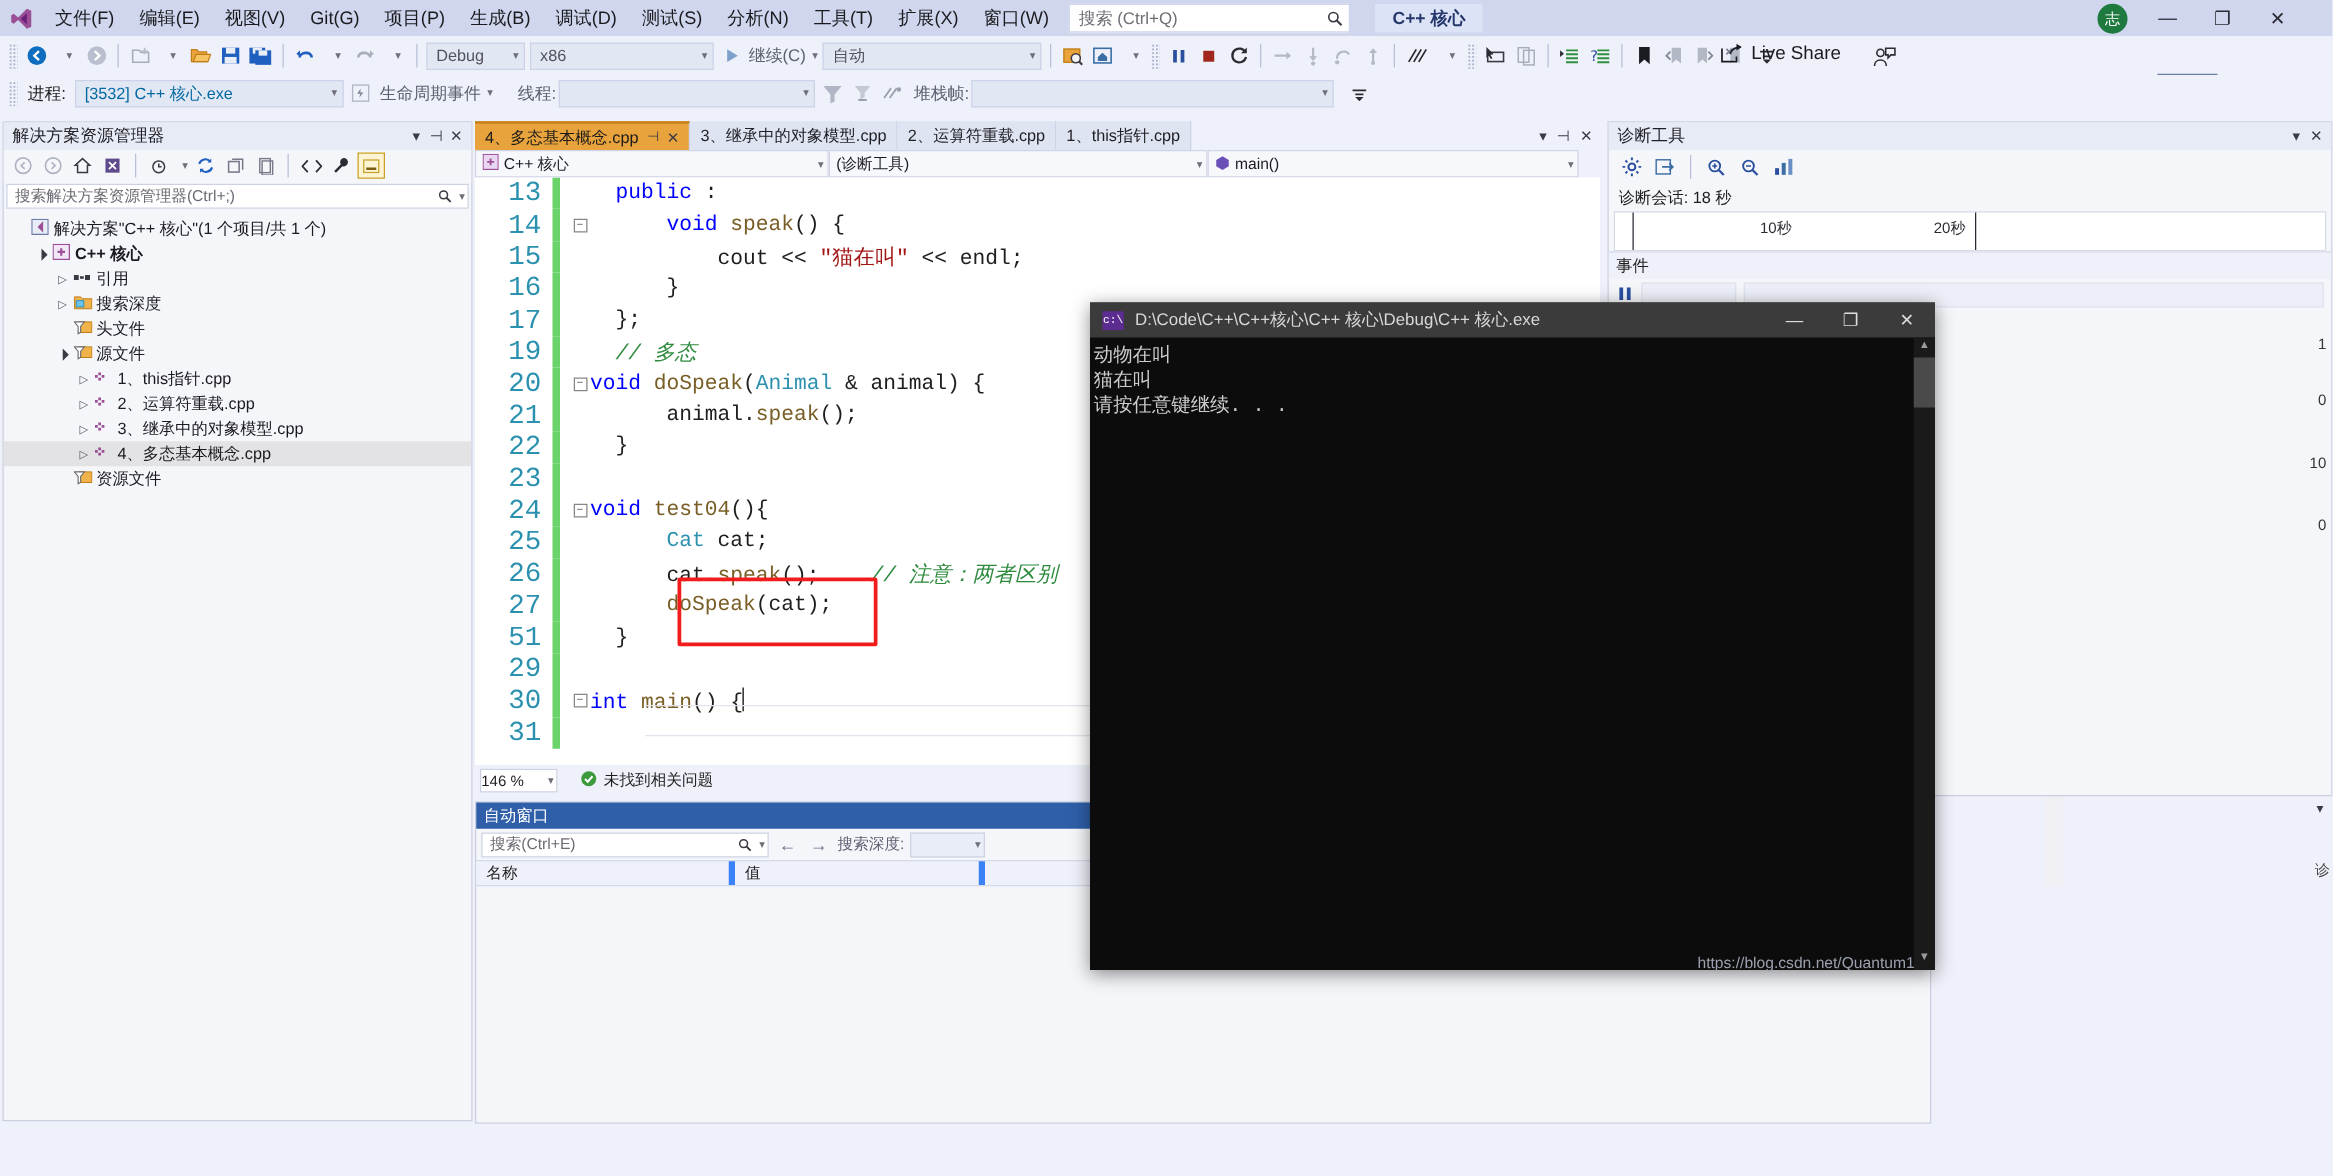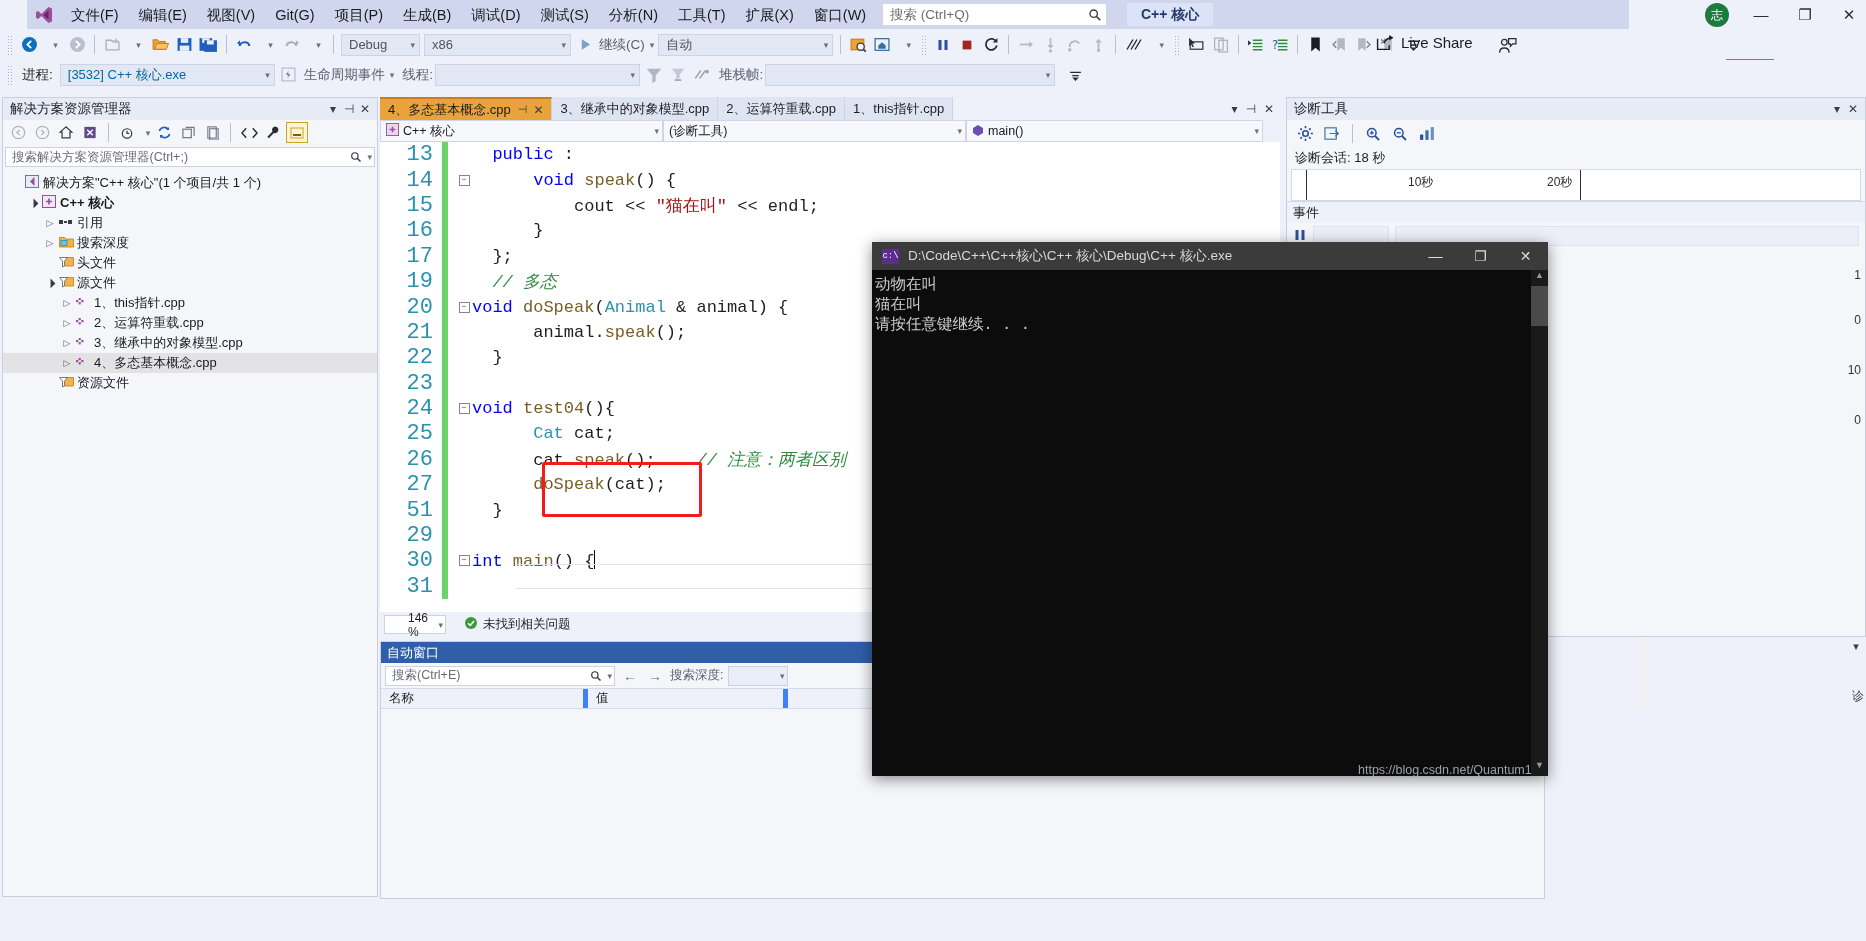--- a/index.html
+++ b/index.html
@@ -8,22 +8,22 @@
     font-family: "Liberation Sans", "DejaVu Sans", sans-serif;
     font-size: 13px;
     background: #eef1f9;
     color: #1e1e1e;
     position: relative;
   }
   .app { position:absolute; inset:0; background:#eef1f9; }
 
   
   .titlebar {
-    position:absolute; left:0; top:0; width:1602px; height:29px;
-    background:#cfd6ed; display:flex; align-items:flex-end;margin-left:27px;
+    position:absolute; left:0; top:0; width:1866px; height:29px;
+    background:#cfd6ed; display:flex; align-items:flex-end;
   }
   .vs-logo { width:34px; height:29px; display:flex; align-items:center; justify-content:center; }
   .menu { display:flex; align-items:center; height:29px; }
   .menu-item {
     padding:3px 10px; font-size:14.5px; color:#1b1b1f; white-space:nowrap;
     line-height:22px;
   }
   .search-box {
     position:absolute; left:855px; top:3px; width:225px; height:23px;
     background:#fff; border:1px solid #cfd6ed; display:flex; align-items:center;
@@ -133,21 +133,21 @@
   .hl-box {
     position:absolute; border:3px solid #f21c1c; border-radius:2px;
   }
   .curline { position:absolute; border-top:1px solid #e3e3ec; border-bottom:1px solid #e3e3ec; }
   .statusline {
     position:absolute; left:380px; top:612px; width:900px; height:25px;
     background:#eef1f9; display:flex; align-items:center; padding-left:4px; font-size:12.5px;
   }
   .zoom-combo{
     height:19px; width:62px; background:#fff; border:1px solid #ccd2e2; display:flex;
-    align-items:center; padding:0 2px 0 23px; font-size:12px;
+    align-items:center; padding:0 2px 0 0; font-size:12px;
   }
   .zoom-combo .cap{flex:1;}
 
   
   .autos { position:absolute; left:380px; top:641px; width:1165px; height:258px; background:#f5f6fa; border:1px solid #c9cfe0;}
   .autos-head { height:21px; background:#2f5fa8; color:#fff; display:flex; align-items:center; padding:0 6px; font-size:13px;}
   .autos-bar { height:25px; display:flex; align-items:center; gap:5px; padding:3px 4px; }
   .autos-search{ width:230px; height:20px; background:#fff; border:1px solid #ccd2e2; display:flex; align-items:center; padding:0 2px 0 6px; font-size:12.5px; color:#6b6b73;}
   .autos-search .ph{flex:1;}
   .arrow-btn{ width:20px; text-align:center; color:#6b7288; font-size:14px;}
@@ -486,21 +486,21 @@
         <span class="caret">▾</span>
     </div>
     <div class="tb-btn">
       <svg width="15" height="15" viewBox="0 0 14 14">
           <rect x="1" y="1" width="12" height="12" fill="none" stroke="#b0b6c5"></rect>
           <path d="M7 3.5 4.5 7.5h2.2L6 10.5 9 6.5H6.8z" fill="#7f8494"></path>
         </svg>
     </div>
     <span class="tb-text" style="color:#5d6170; margin-left:3px">生命周期事件</span>
     <span class="caret">▾</span>
-    <span class="tb-text" style="color:#5d6170; margin-left:8px">线程:</span>
+    <span class="tb-text" style="color:#5d6170; margin-left:20px">线程:</span>
     <div class="tb-combo" style="width:205px">
       <span class="cap"></span>
         <span class="caret">▾</span>
     </div>
     <div class="tb-btn">
       <svg width="18" height="16" viewBox="0 0 16 14">
           <path d="M1.5 1.5h13l-5 6v5l-3 1.5v-6.5z" fill="#b0b6c5"></path>
         </svg>
     </div>
     <div class="tb-btn">

